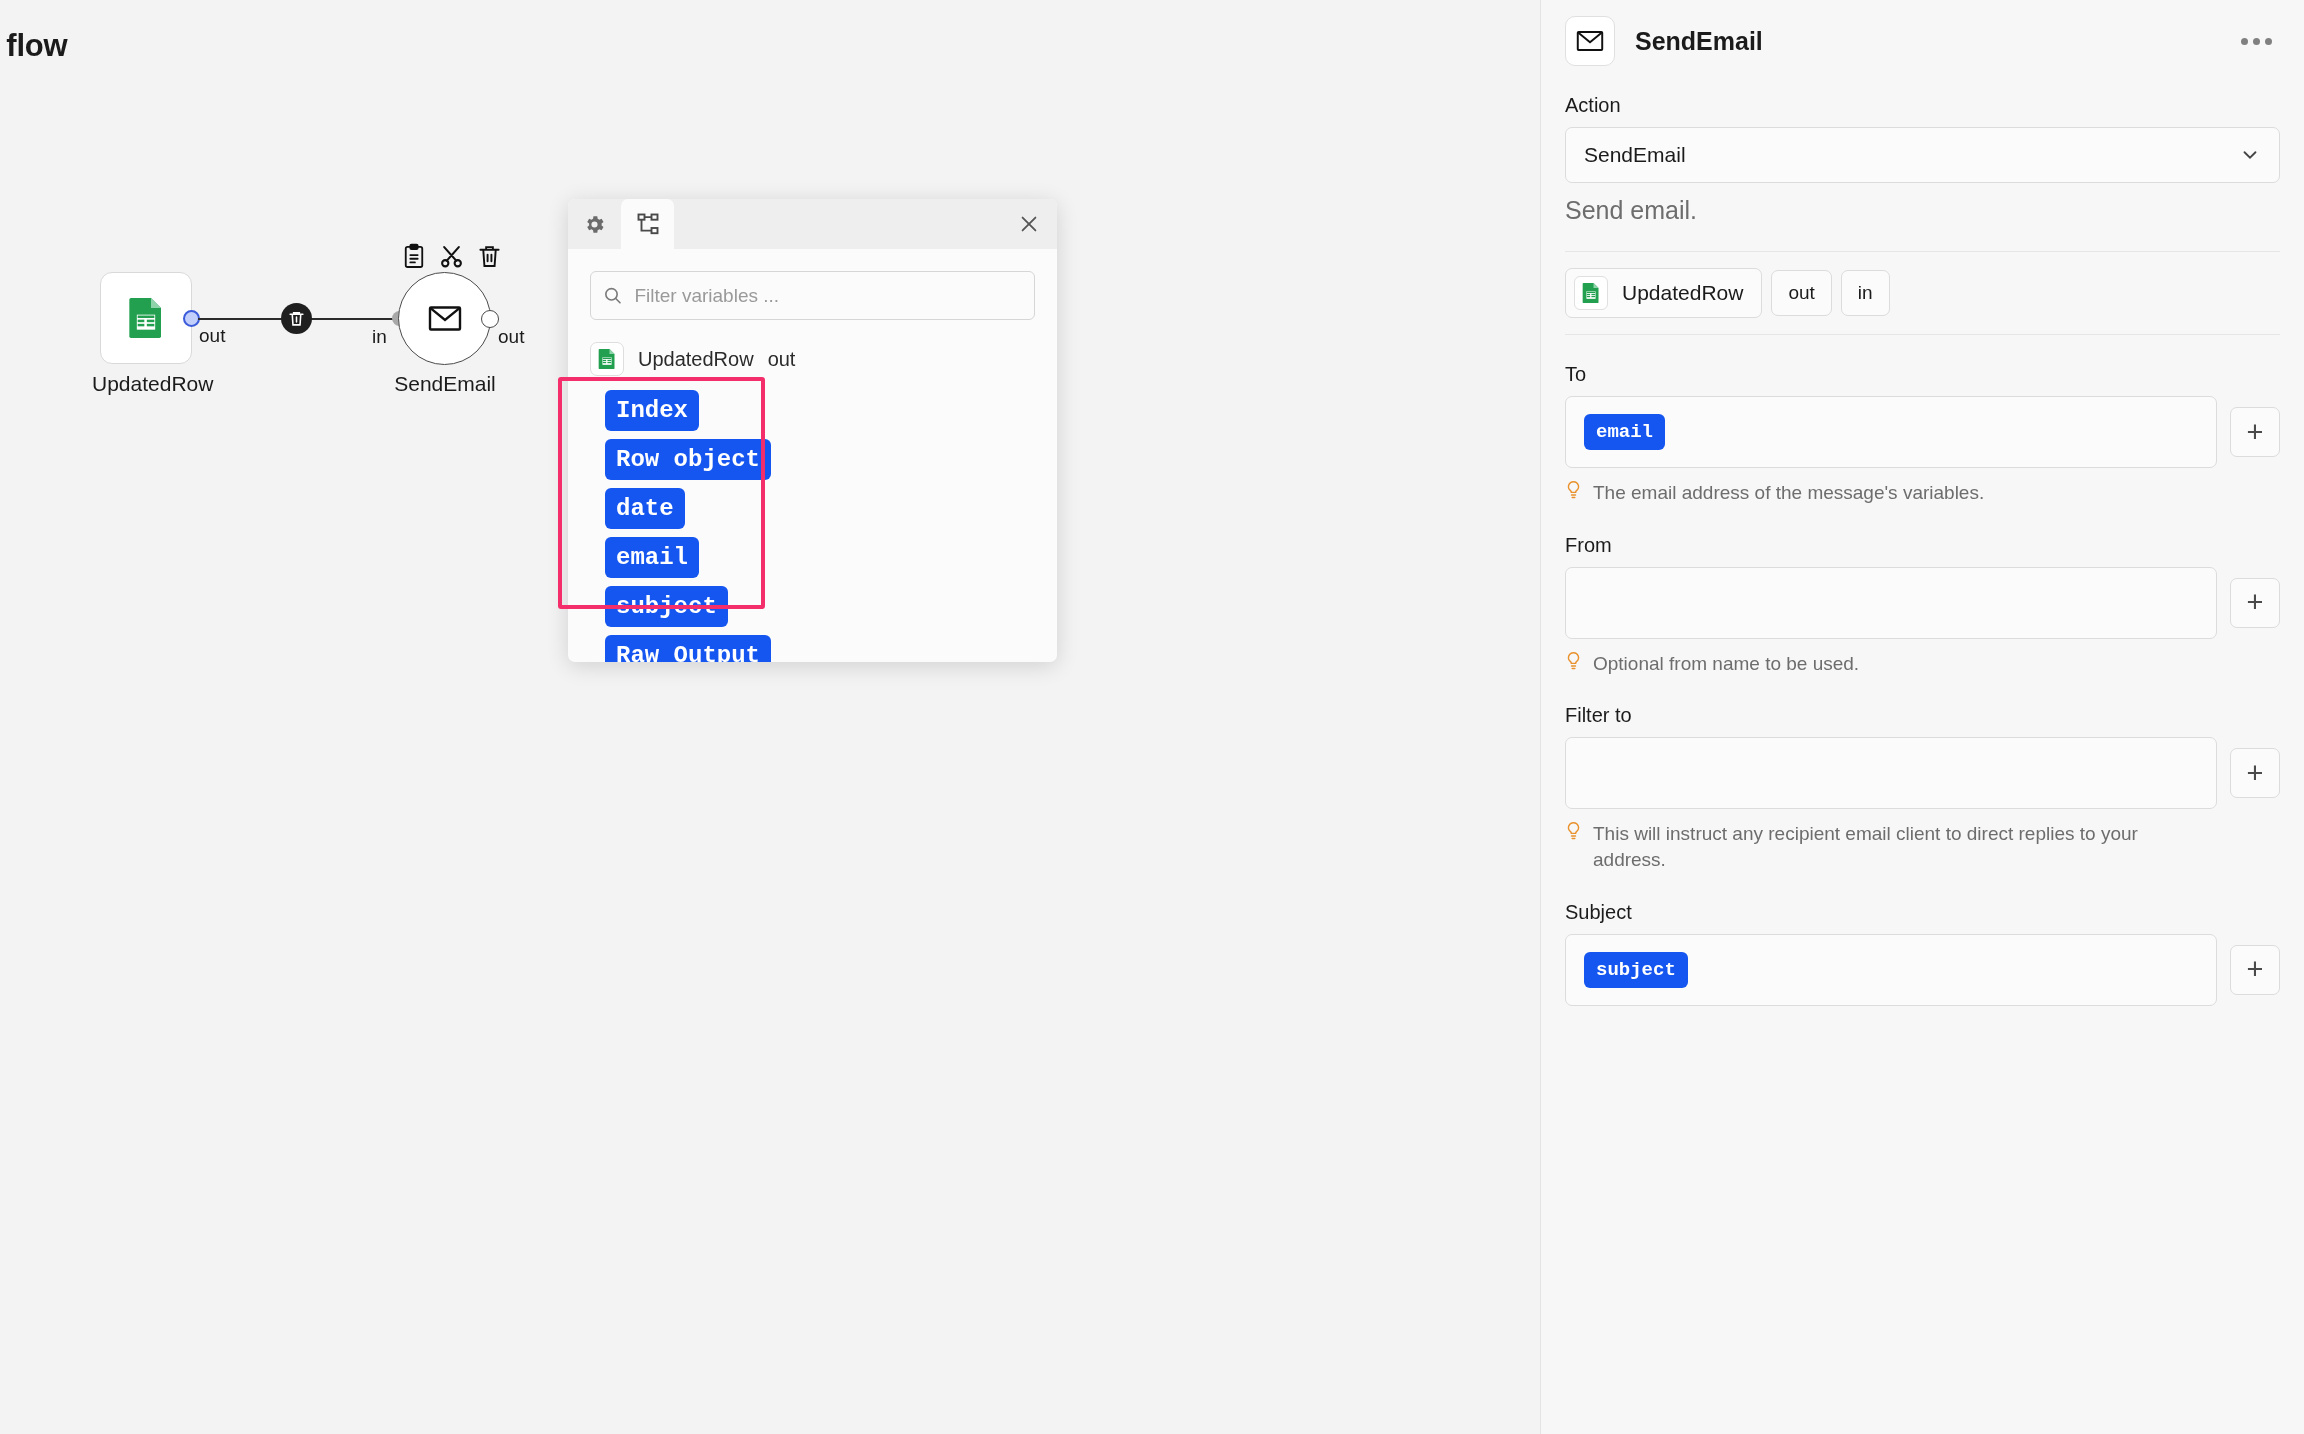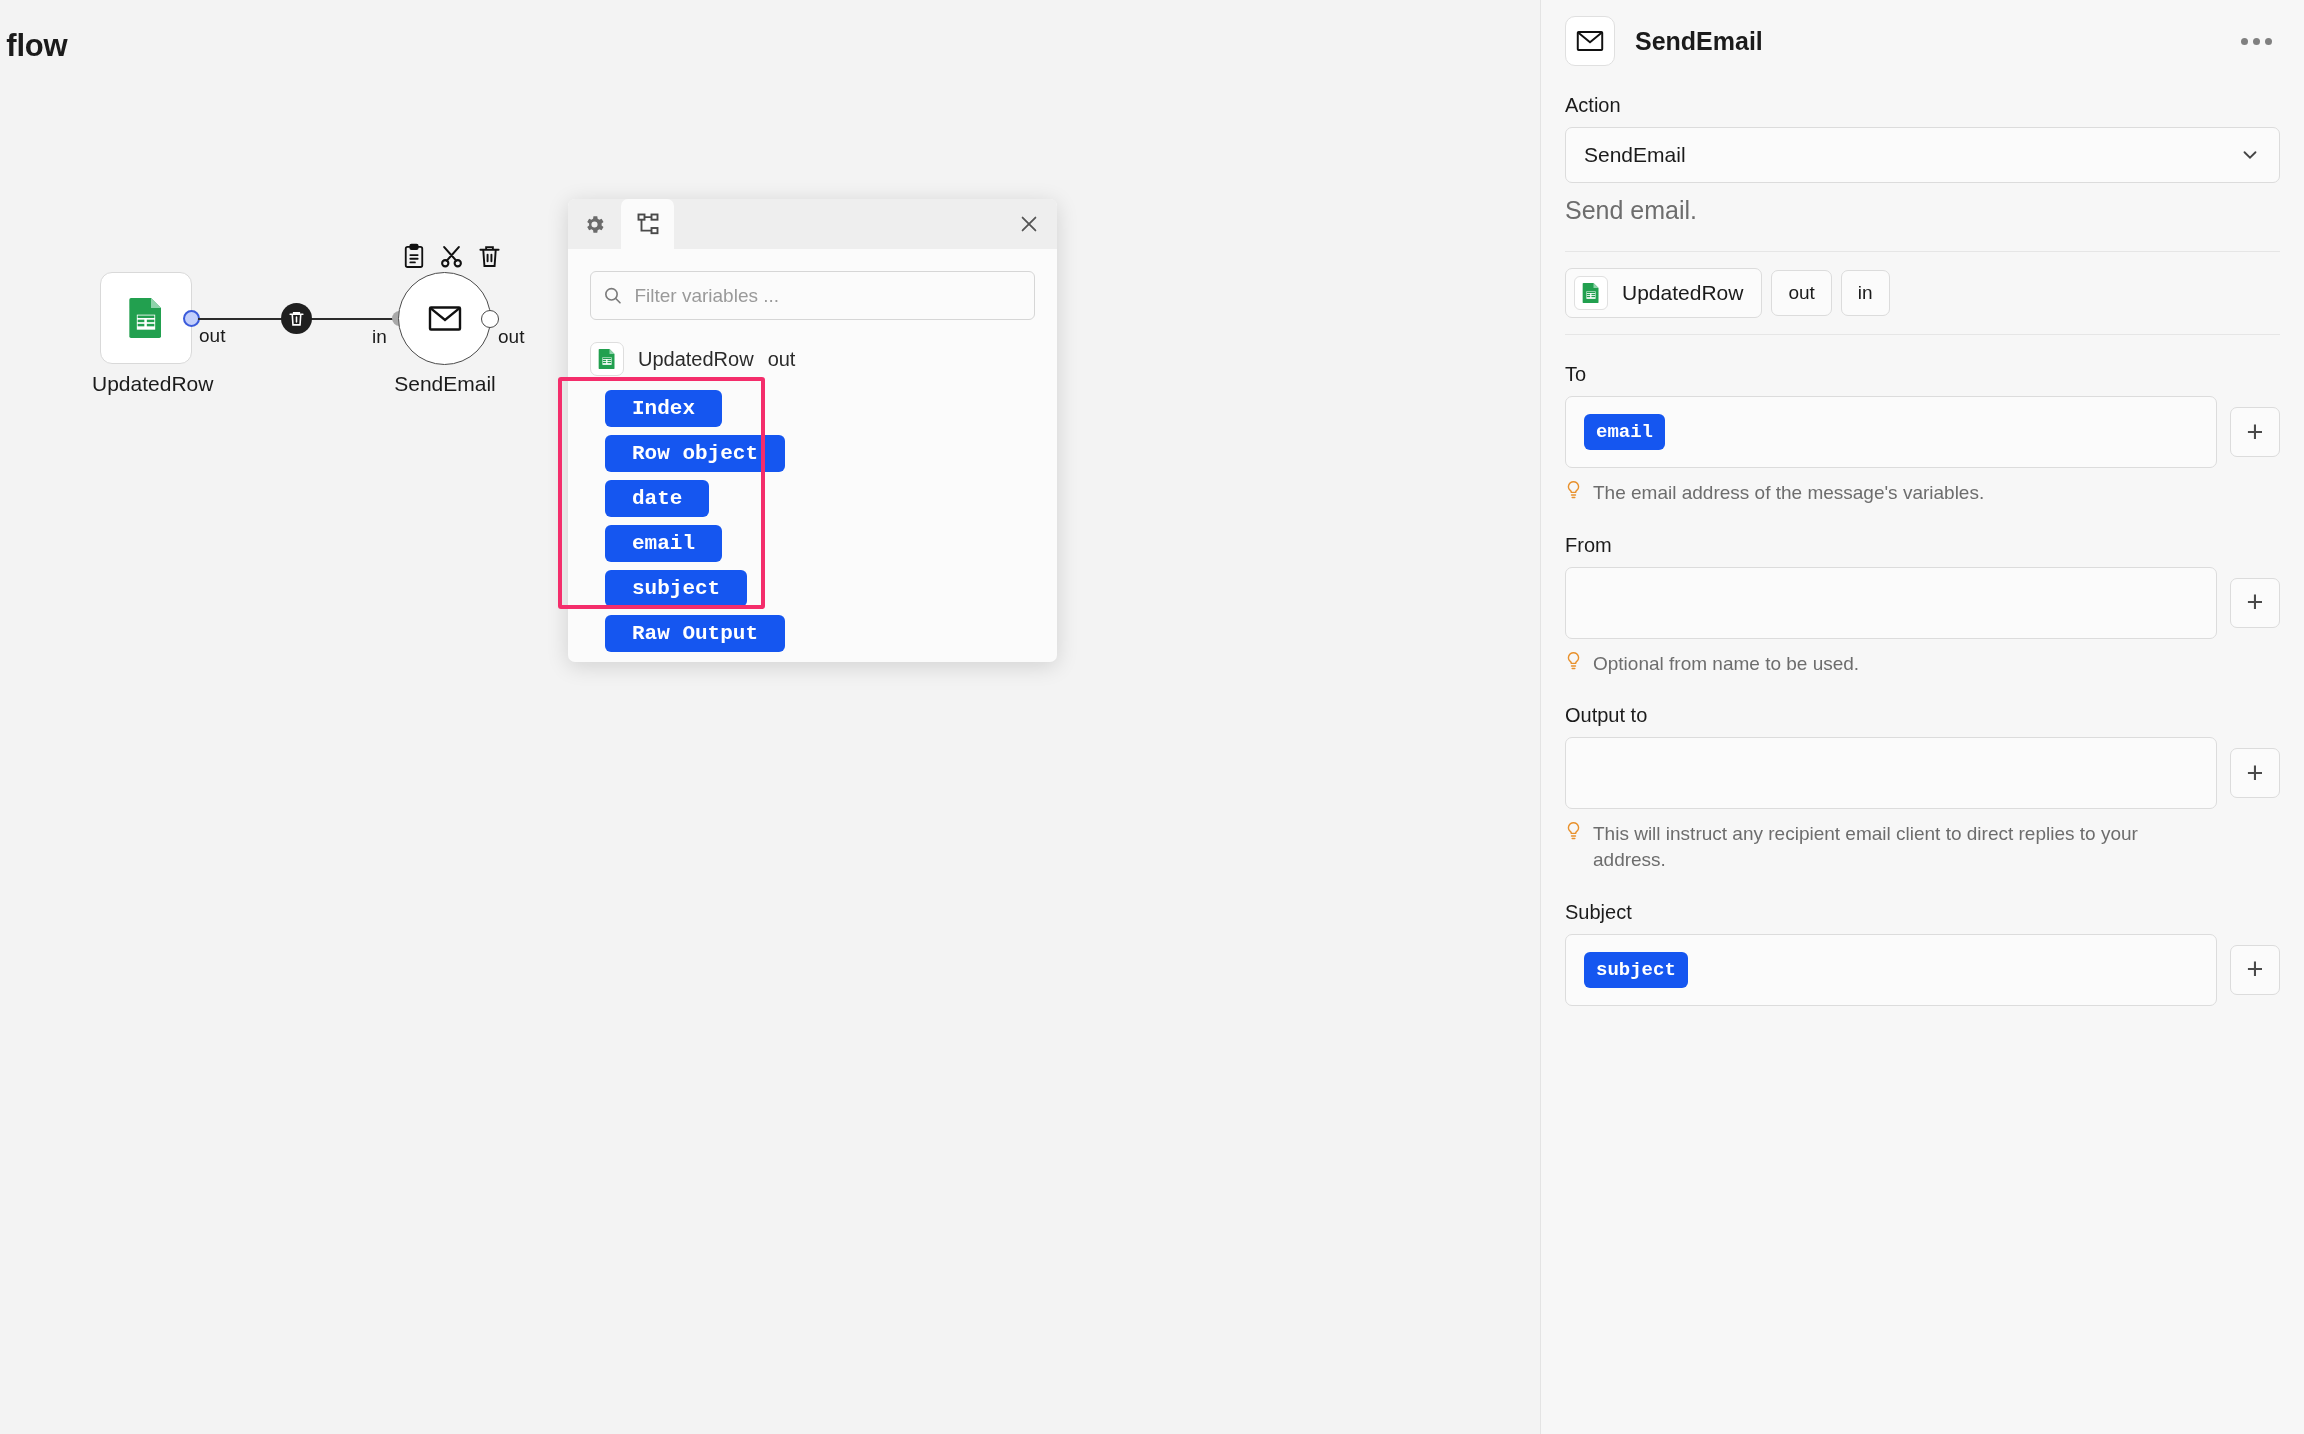--- a/index.html
+++ b/index.html
@@ -136,22 +136,22 @@
     display:flex; align-items:center; justify-content:center;
   }
   .src-name { font-size: 20px; color: #2b2b2b; }
   .src-port { font-size: 20px; color: #2b2b2b; }
 
   .chips { margin-top: 14px; position: relative; }
   .chip {
     display: inline-block;
     background: #1556f0; color: #ffffff;
     font-family: "Liberation Mono", monospace;
-    font-size: 21px; font-weight: 700;
-    padding: 7px 27px; border-radius: 6px;
+    font-size: 24px; font-weight: 700;
+    padding: 7px 11px; border-radius: 6px;
     margin: 0 0 8px 15px;
     cursor: pointer;
   }
   .chip-line { display:block; }
   .highlight-box {
     position: absolute; left: 558px; top: 377px;
     width: 207px; height: 232px;
     border: 4px solid #f42d6b; border-radius: 3px;
     pointer-events: none;
   }
@@ -450,21 +450,21 @@
         <div class="add-btn">+</div>
       </div>
       <div class="hint">
         <svg width="17" height="20" viewBox="0 0 20 24" fill="none" stroke="#e8912d" stroke-width="1.7" stroke-linecap="round">
           <path d="M10 2a6 6 0 0 0-3.6 10.8c.6.5 1 1.2 1 2h5.2c0-.8.4-1.5 1-2A6 6 0 0 0 10 2z"></path>
           <path d="M7.6 18h4.8M8.4 21h3.2"></path>
         </svg>
         <div class="hint-text">Optional from name to be used.</div>
       </div>
 
-      <div class="field-label">Output to</div>
+      <div class="field-label">Filter to</div>
       <div class="input-row">
         <div class="value-box"></div>
         <div class="add-btn">+</div>
       </div>
       <div class="hint">
         <svg width="17" height="20" viewBox="0 0 20 24" fill="none" stroke="#e8912d" stroke-width="1.7" stroke-linecap="round">
           <path d="M10 2a6 6 0 0 0-3.6 10.8c.6.5 1 1.2 1 2h5.2c0-.8.4-1.5 1-2A6 6 0 0 0 10 2z"></path>
           <path d="M7.6 18h4.8M8.4 21h3.2"></path>
         </svg>
         <div class="hint-text">This will instruct any recipient email client to direct replies to your address.</div>

